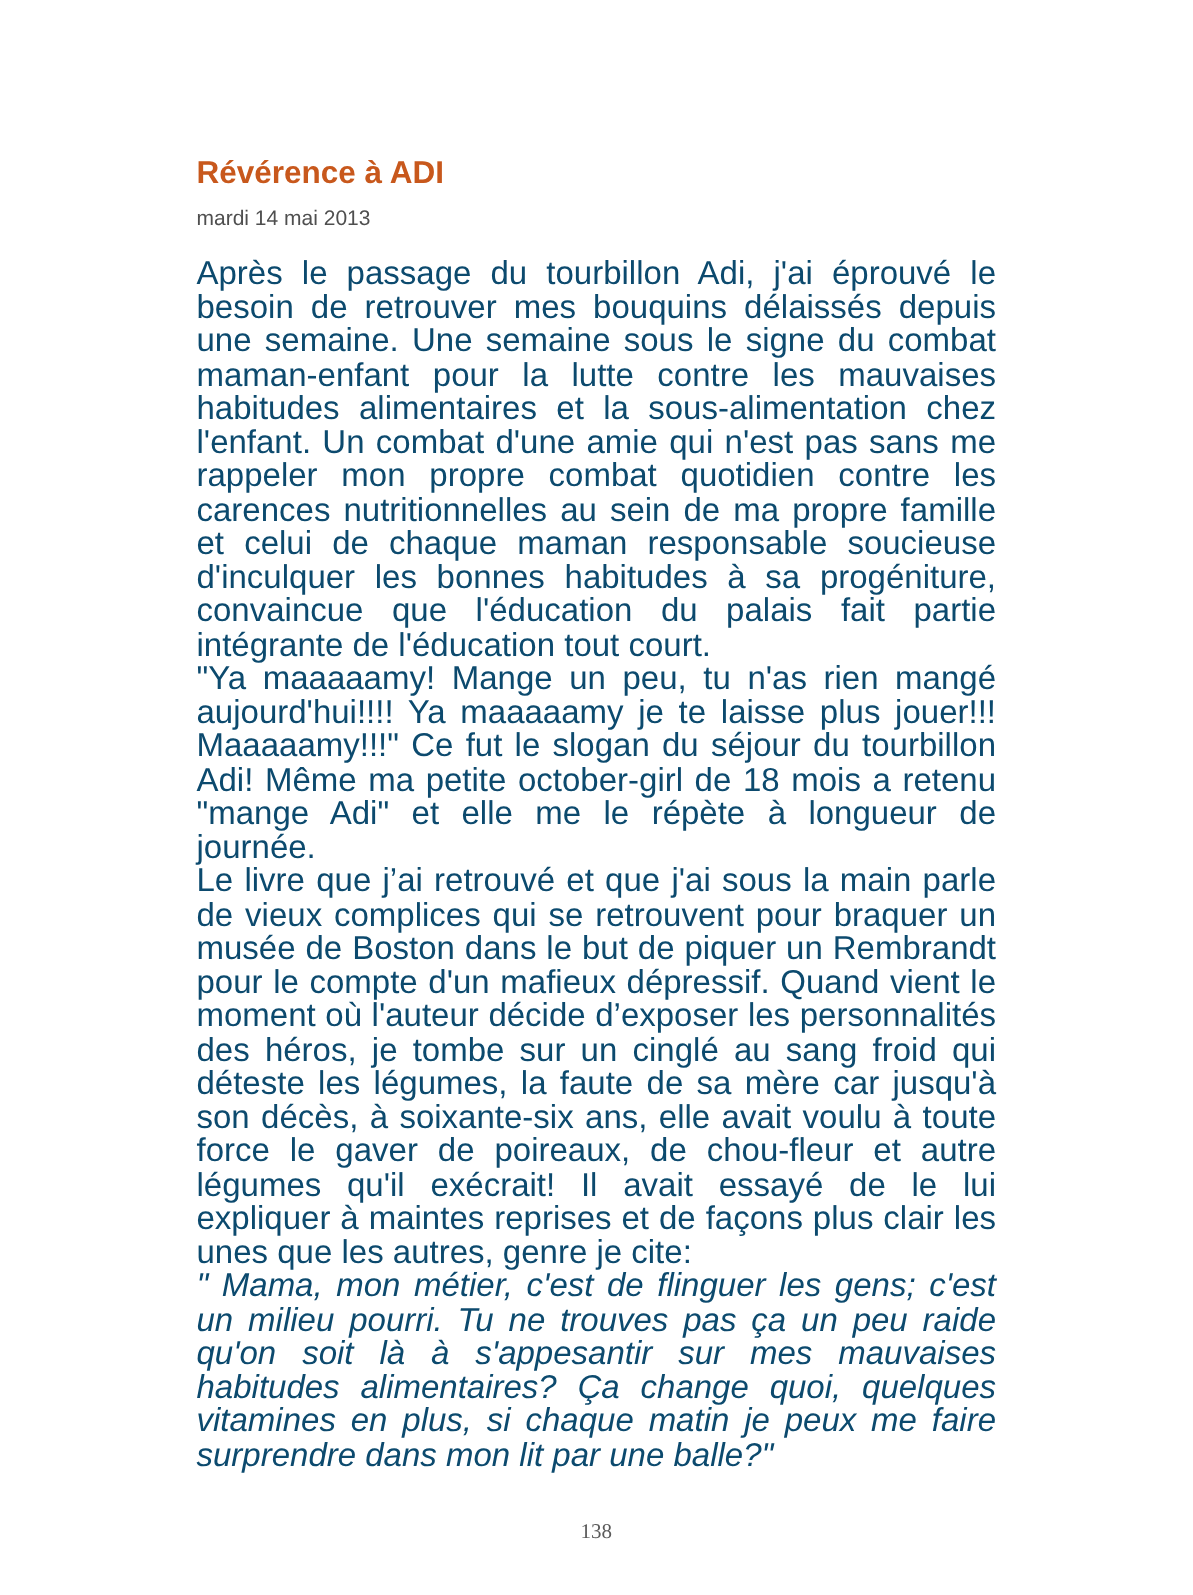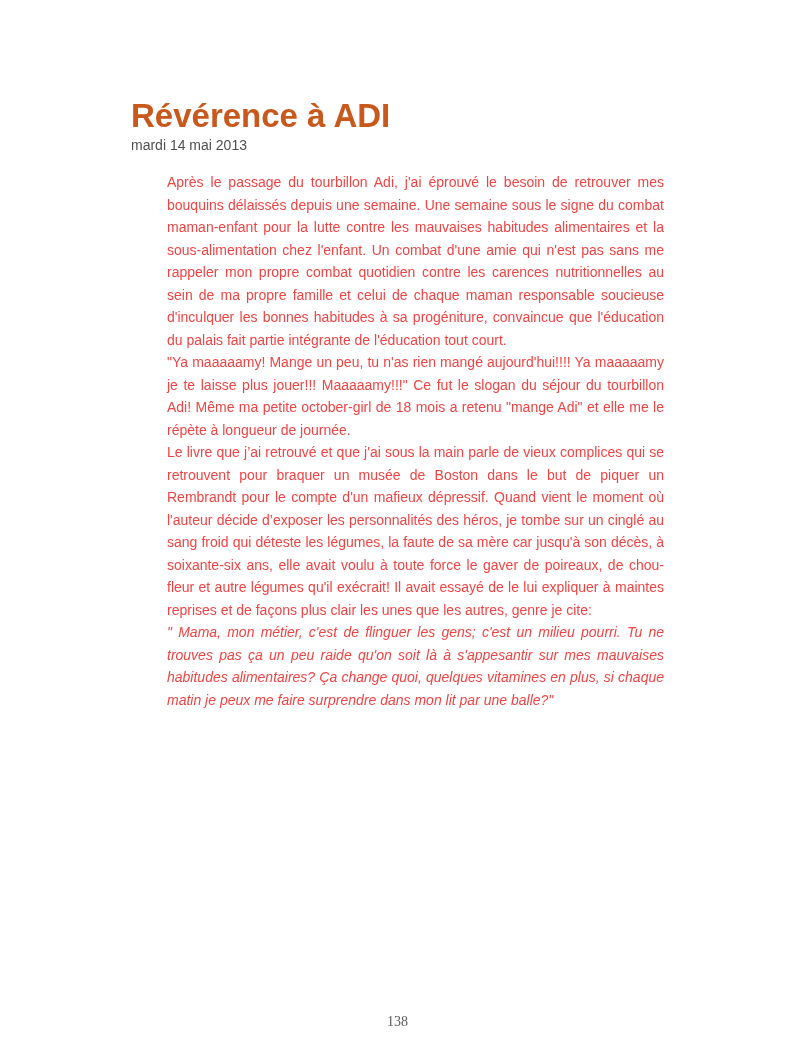--- a/index.html
+++ b/index.html
@@ -20,39 +20,38 @@
     background: #ffffff;
   }
   .content {
     position: absolute;
     left: 131px;
     top: 97px;
     width: 533px;
   }
   .post-title {
     margin: 0;
-    font-size: 33px;
+    font-size: 21px;
     line-height: 38px;
     font-weight: 700;
     color: #c8581c;
     letter-spacing: 0px;
   }
   .post-date {
     margin: 2px 0 0 0;
     font-size: 14px;
     line-height: 17px;
     color: #4f4f4f;
   }
   .article {
     margin-top: 17px;
-    font-size: 14px;
+    font-size: 22px;
     line-height: 22.5px;
-    color: #ef4444;
+    color: #0c4a6e;
     text-align: justify;
-    margin-left: 36px;
   }
   .article p {
     margin: 0;
     padding: 0;
   }
   .article p.quote {
     font-style: italic;
   }
   .article p.cutoff {
     text-align-last: justify;

